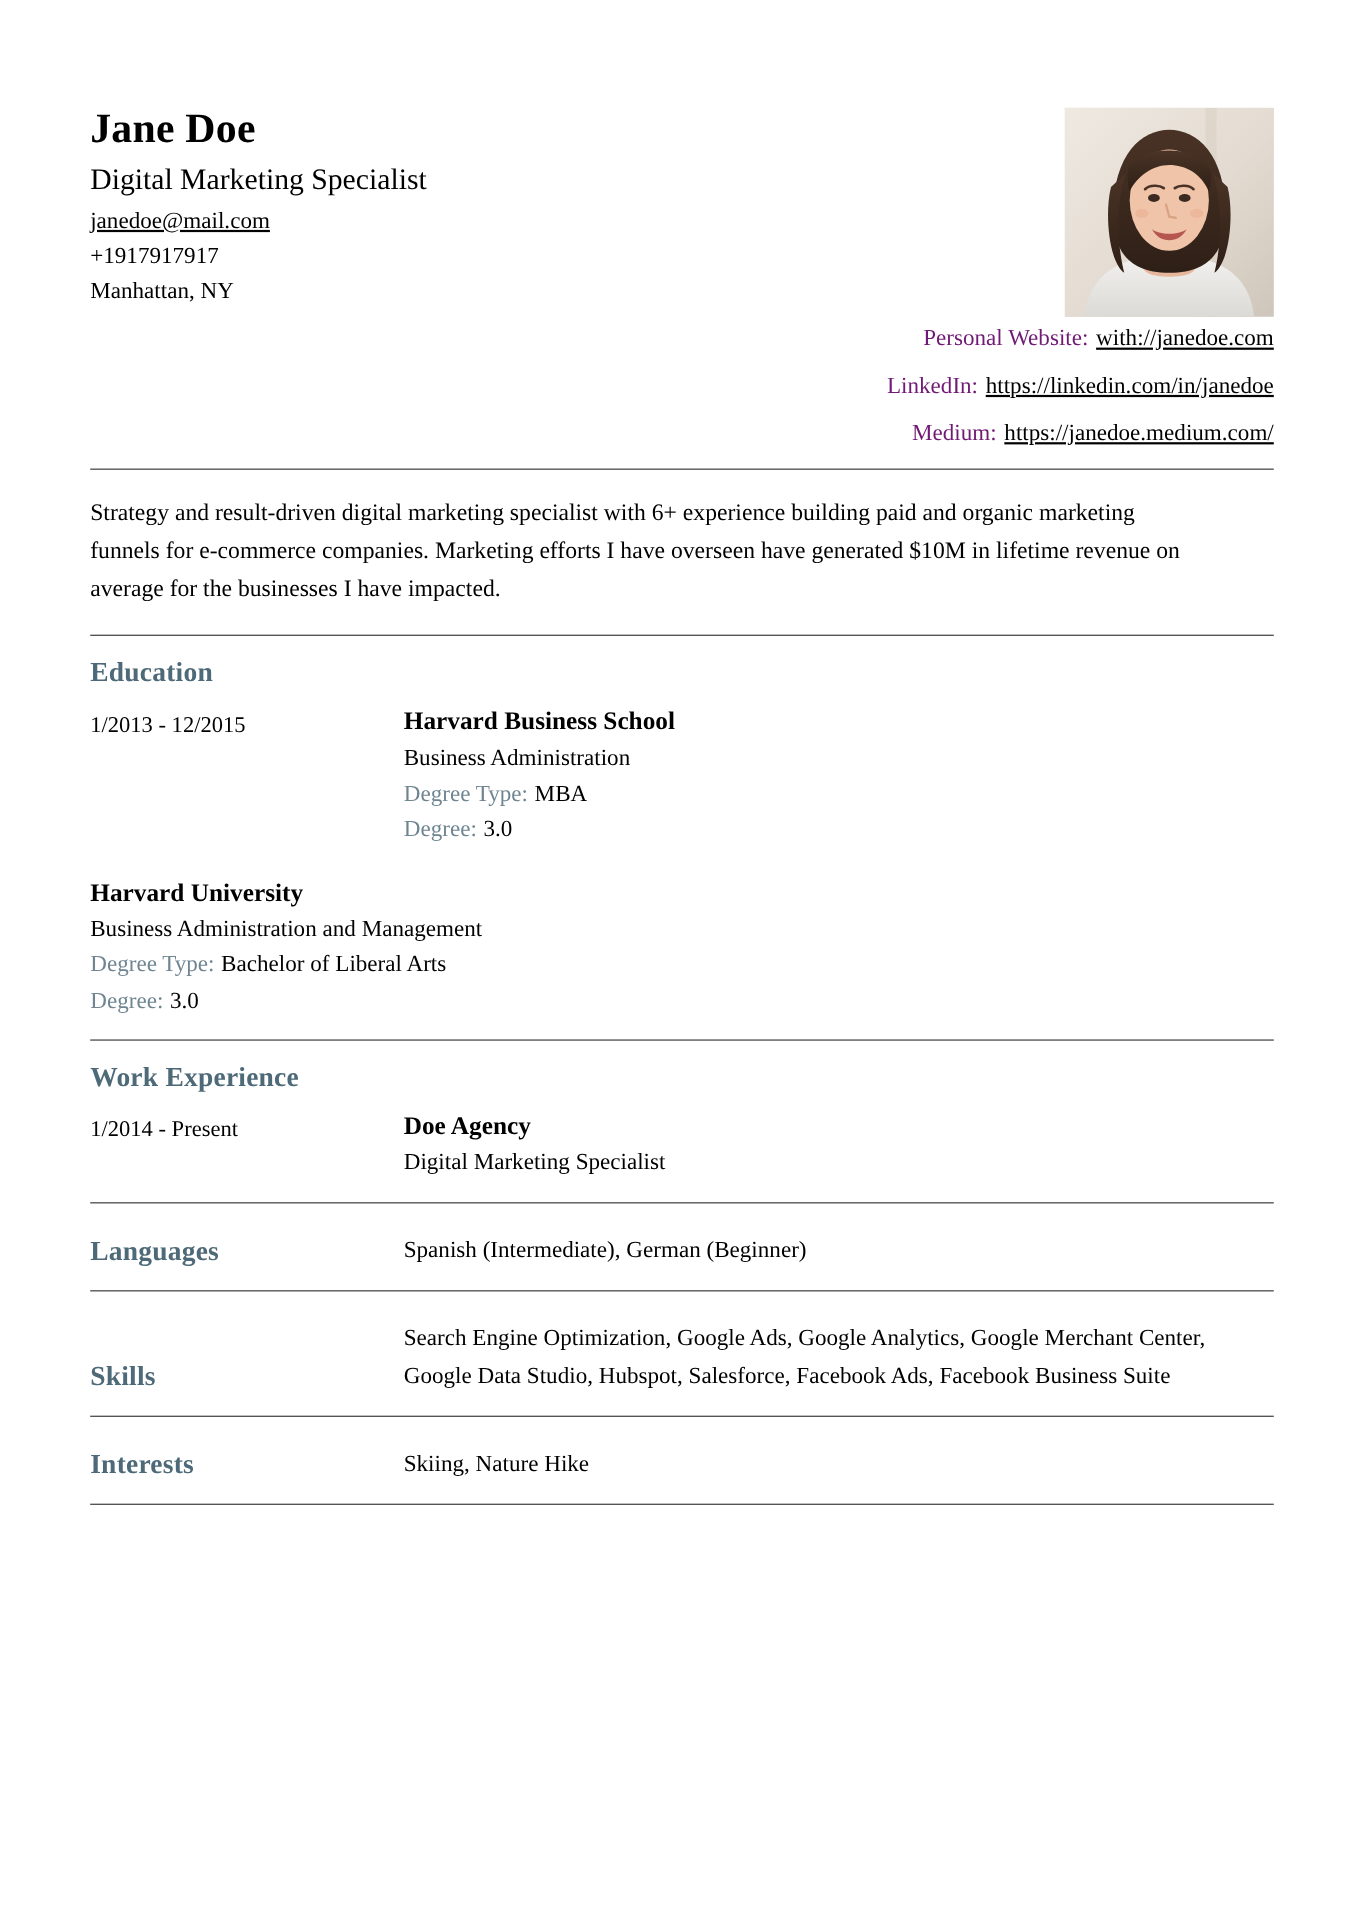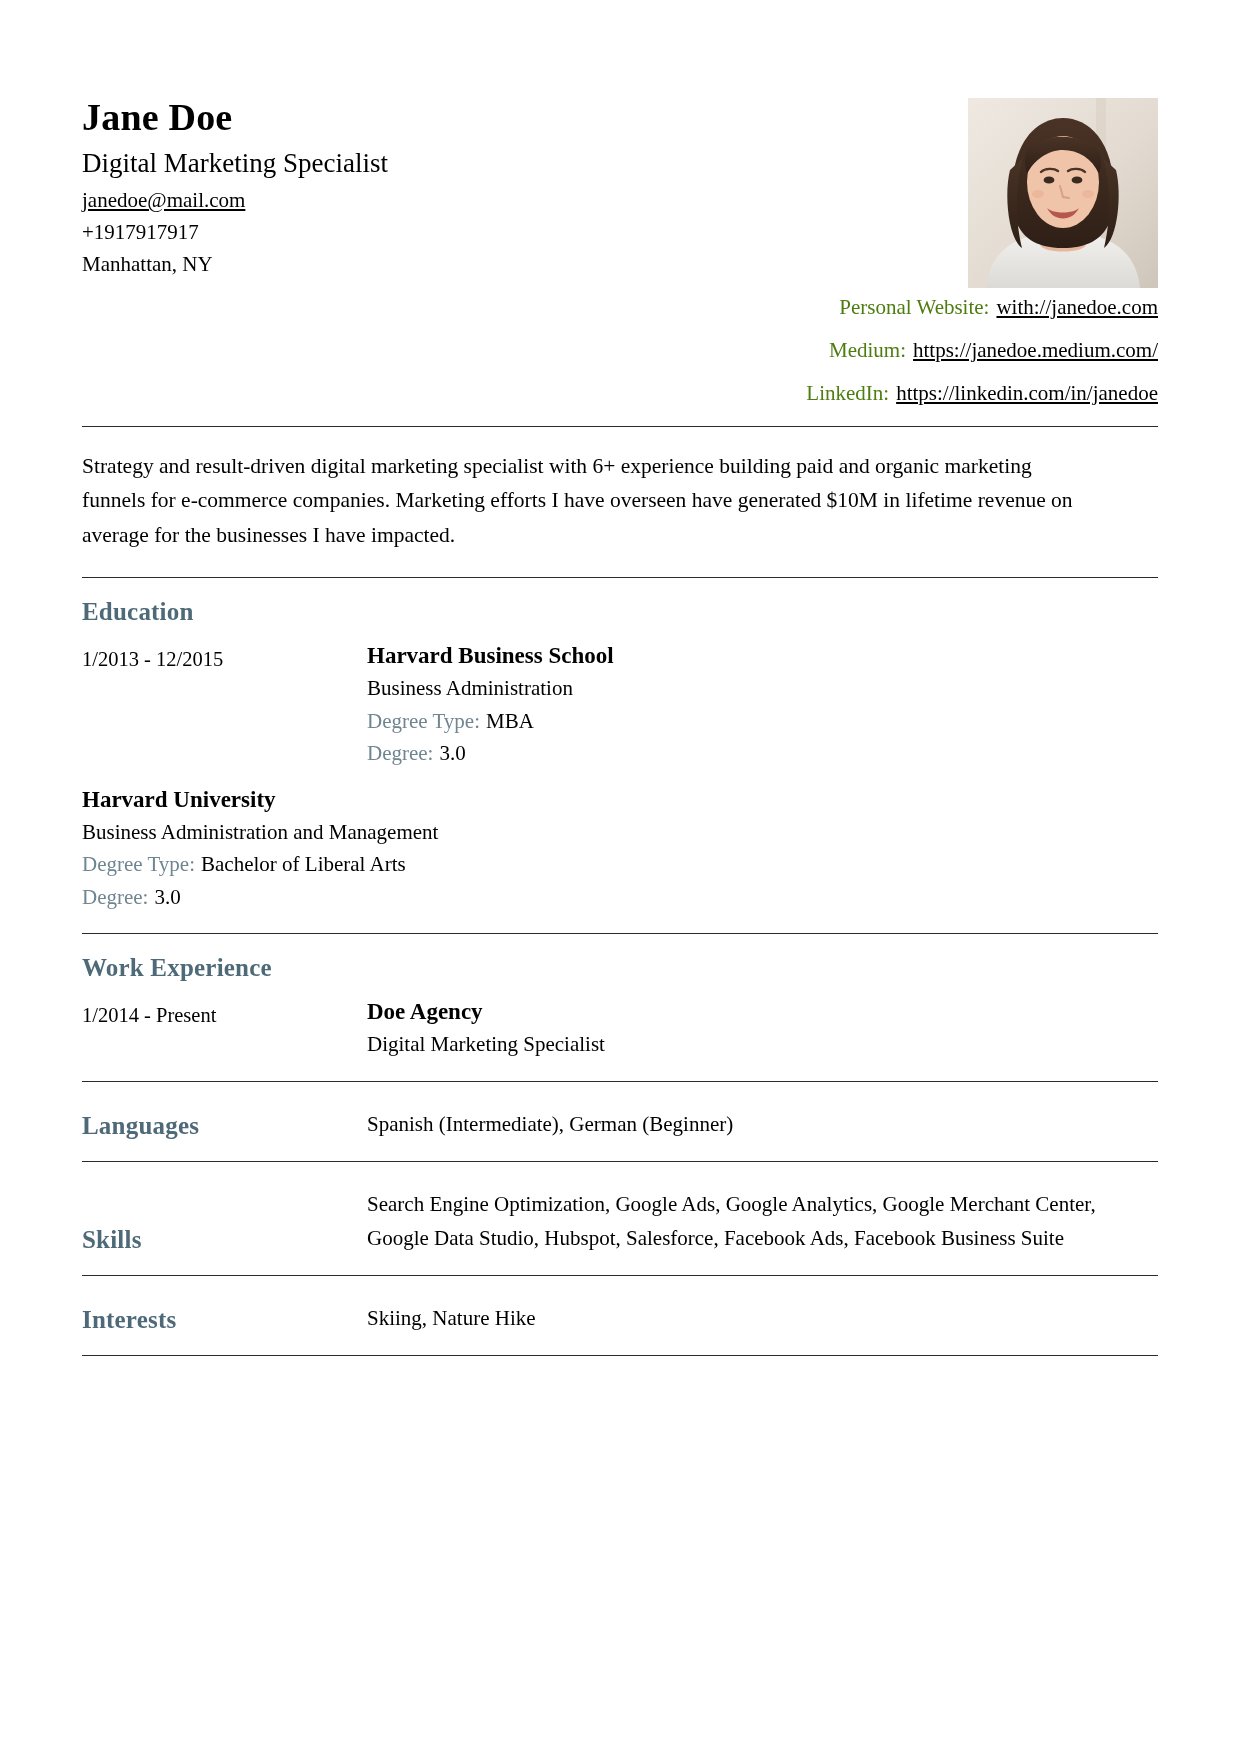--- a/index.html
+++ b/index.html
@@ -67,21 +67,21 @@
     text-align: right;
   }
   .link-row {
     font-size: 21px;
     line-height: 1.0;
     margin-bottom: 22px;
     white-space: nowrap;
   }
   .link-row:last-child { margin-bottom: 0; }
   .link-label {
-    color: #4d7c0f;
+    color: #701a75;
   }
   .link-url {
     color: #000000;
     text-decoration: underline;
     text-underline-offset: 2px;
     margin-left: 7px;
   }
 
   
   .rule {
@@ -105,21 +105,21 @@
   .section-heading {
     font-size: 25px;
     font-weight: bold;
     color: #4e6a78;
     margin: 0 0 14px 0;
     letter-spacing: 0.2px;
   }
   .entry {
     display: flex;
     align-items: flex-start;
-    margin-bottom: 14px;
+    margin-bottom: 26px;
   }
   .entry:last-child { margin-bottom: 0; }
   .entry-date {
     width: 285px;
     flex: 0 0 285px;
     font-size: 20.5px;
     line-height: 1.3;
     padding-top: 6px;
   }
   .entry-body { flex: 1; }
@@ -214,24 +214,24 @@
         <ellipse cx="70" cy="96" rx="6" ry="4" fill="#e8a98d" opacity="0.5"></ellipse>
         <ellipse cx="120" cy="96" rx="6" ry="4" fill="#e8a98d" opacity="0.5"></ellipse>
       </svg>
     </div>
 
     <div class="links">
       <div class="link-row">
         <span class="link-label">Personal Website:</span><span class="link-url">with://janedoe.com</span>
       </div>
       <div class="link-row">
+        <span class="link-label">LinkedIn:</span><span class="link-url">https://linkedin.com/in/janedoe</span>
+      </div>
+      <div class="link-row">
         <span class="link-label">Medium:</span><span class="link-url">https://janedoe.medium.com/</span>
-      </div>
-      <div class="link-row">
-        <span class="link-label">LinkedIn:</span><span class="link-url">https://linkedin.com/in/janedoe</span>
       </div>
     </div>
   </div>
 
   <hr class="rule rule-gap-top">
 
   <div class="summary">Strategy and result-driven digital marketing specialist with 6+ experience building paid and organic marketing funnels for e-commerce companies. Marketing efforts I have overseen have generated $10M in lifetime revenue on average for the businesses I have impacted.</div>
 
   <hr class="rule">
 

